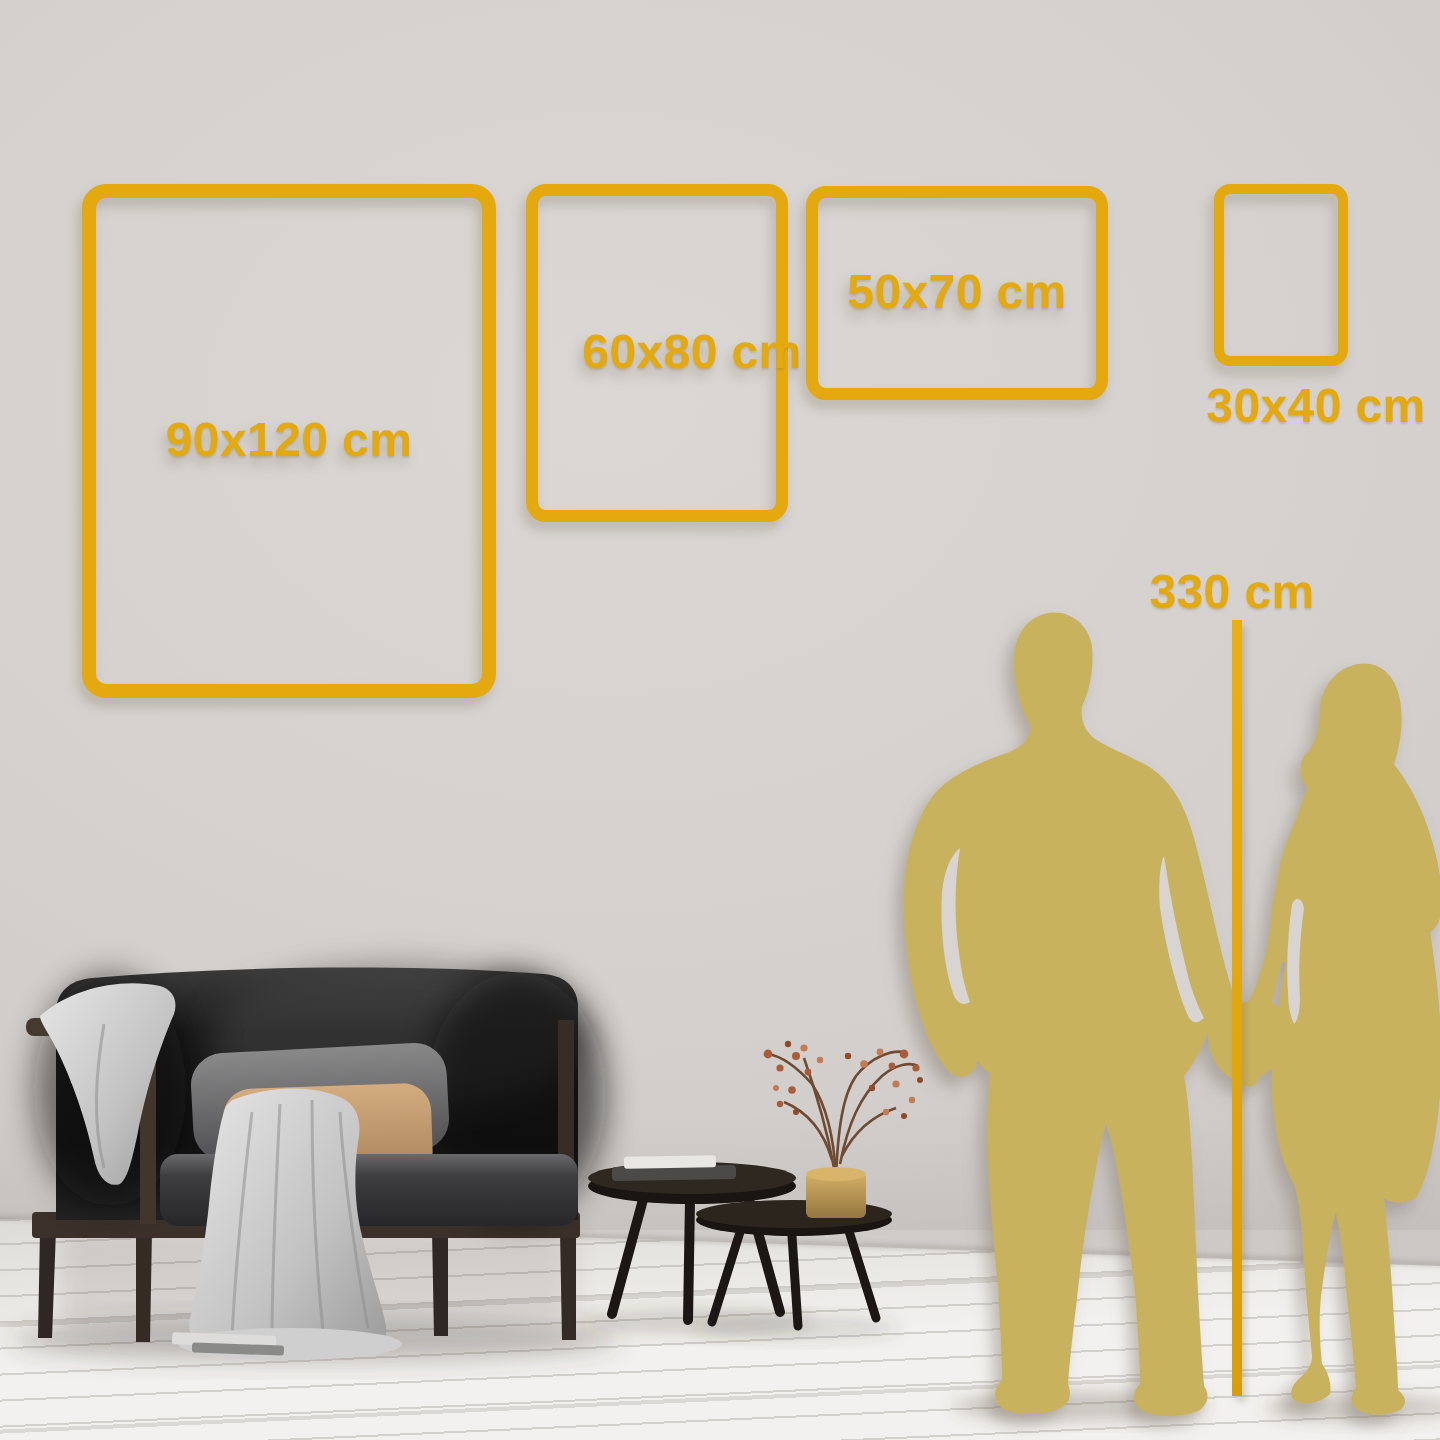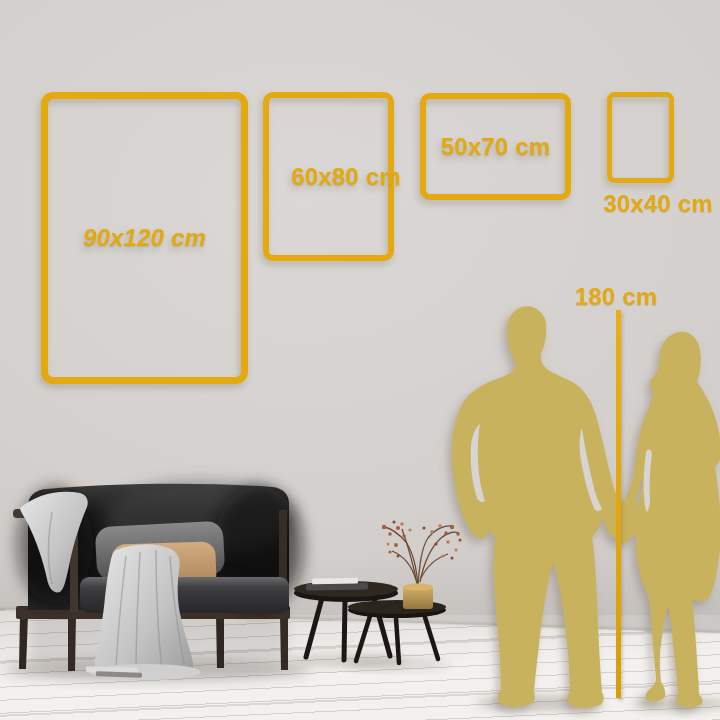--- a/index.html
+++ b/index.html
@@ -45,23 +45,23 @@
     filter:blur(1px);
   }
   
   .gold-frame{
     position:absolute;border-style:solid;border-color:var(--accent-gold);
     border-radius:12px;
     display:flex;align-items:center;justify-content:center;
     filter:drop-shadow(-2px 4px 3px rgba(120,106,80,0.30));
     box-sizing:border-box;
   }
-  .frame-1{left:41px;top:92px;width:207px;height:292px;border-width:7px;font-style:italic;}
+  .frame-1{left:41px;top:92px;width:207px;height:257px;border-width:7px;}
   .frame-2{left:263px;top:92px;width:131px;height:169px;border-width:6px;border-radius:10px;padding-left:35px;}
-  .frame-3{left:420px;top:93px;width:151px;height:107px;border-width:6px;border-radius:10px;}
+  .frame-3{left:403px;top:93px;width:151px;height:107px;border-width:6px;border-radius:10px;}
   .frame-4{left:607px;top:92px;width:67px;height:91px;border-width:5px;border-radius:8px;}
   .size-label{
     color:var(--accent-gold);font-weight:700;font-size:24px;letter-spacing:0.2px;
     text-align:center;white-space:nowrap;
     text-shadow:0 1px 1px rgba(130,110,60,0.25);
   }
   .label-below{position:absolute;left:592px;top:190px;width:132px;}
   .height-label{position:absolute;left:555px;top:283px;width:122px;}
   .measure-line{
     position:absolute;left:616px;top:310px;width:5px;height:388px;
@@ -350,16 +350,16 @@
       <path d="M 480 424 C 477 442 477 462 480 480 C 481 488 483 495 485 501 C 482 503 479 502 477 498 C 472 484 470 464 471 446 C 472 436 475 428 480 424 Z"></path>
       <path d="M 582 428 C 585 448 589 468 594 488 C 596 496 599 503 602 509 C 599 512 596 512 594 508 C 588 494 583 474 580 454 C 579 442 580 432 582 428 Z"></path>
       <path d="M 646 452 C 644 466 643 482 644 496 C 644 502 645 508 647 512 C 649 510 650 505 650 499 C 649 485 650 468 652 454 C 651 449 648 448 646 452 Z"></path>
     </g>
   </svg>
 
   <div class="measure-line"></div>
 
   <div class="labels-layer">
     <div class="size-label label-below">30x40 cm</div>
-    <div class="size-label height-label">180 cm</div>
+    <div class="size-label height-label">330 cm</div>
   </div>
 
 </div>
 
 </body></html>

